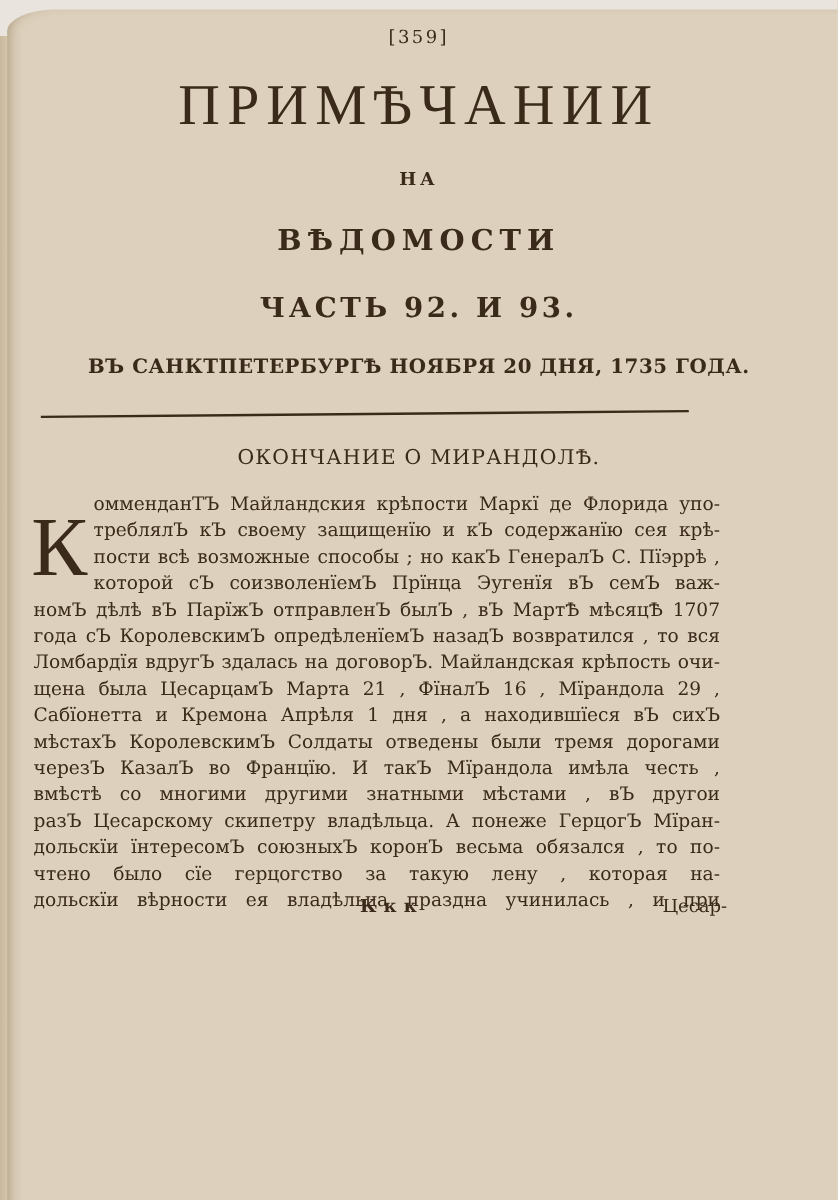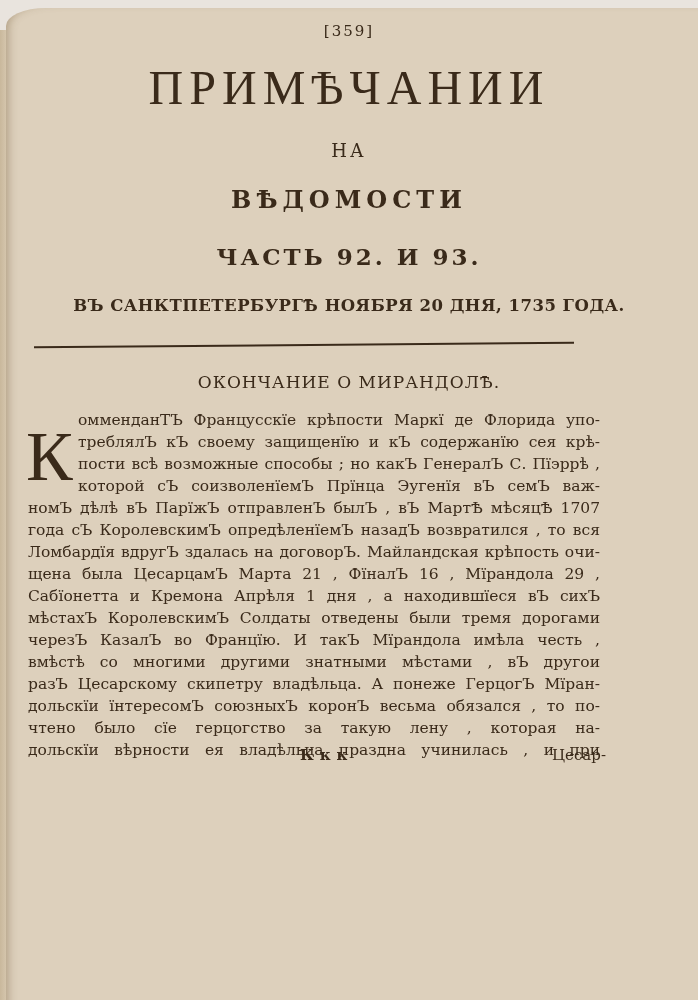--- a/index.html
+++ b/index.html
@@ -15,21 +15,21 @@
     box-shadow: inset 8px 0 10px -6px rgba(120,95,60,0.45);
   }
   .edge {
     position: absolute; left: 0; top: 30px; width: 8px; height: 970px;
     background: linear-gradient(to right, #c9b89c, #d8c9b1);
   }
   .ink { color: #3a2a1a; }
   .center { position: absolute; left: 0; width: 698px; text-align: center; }
   .pagenum { top: 22px; font-size: 15px; letter-spacing: 2px; }
   .title { top: 60px; font-size: 48px; letter-spacing: 6px; font-family: "Liberation Serif", serif; font-weight: normal; }
-  .na { top: 140px; font-size: 18px; font-weight: normal; letter-spacing: 3px; }
+  .na { top: 140px; font-size: 15px; font-weight: bold; letter-spacing: 3px; }
   .vedomosti { top: 185px; font-size: 24px; font-weight: bold; letter-spacing: 5px; }
   .chast { top: 243px; font-size: 23px; font-weight: bold; letter-spacing: 3px; }
   .date { top: 296px; font-size: 16.5px; font-weight: bold; letter-spacing: 0.5px; }
   .rule {
     position: absolute; left: 34px; top: 344px; width: 540px; height: 0;
     border-top: 2px solid #3a2a1a; transform: rotate(-0.5deg);
   }
   .heading { top: 372px; font-size: 17px; letter-spacing: 1px; }
   .dropcap {
     position: absolute; left: 26px; top: 422px; font-size: 70px; line-height: 70px;
@@ -53,21 +53,21 @@
 <div class="center ink na">НА</div>
 <div class="center ink vedomosti">ВѢДОМОСТИ</div>
 <div class="center ink chast">ЧАСТЬ 92. И 93.</div>
 <div class="center ink date">ВЪ САНКТПЕТЕРБУРГѢ НОЯБРЯ 20 ДНЯ, 1735 ГОДА.</div>
 <div class="rule"></div>
 <div class="center ink heading">ОКОНЧАНИЕ О МИРАНДОЛѢ.</div>
 
 <div class="dropcap ink">К</div>
 
 <div class="body-lines ink">
-  <div class="line" style="left:78px;top:0px;width:522px">омменданТЪ Францусскїе крѣпости Маркї де Флорида упо-</div>
+  <div class="line" style="left:78px;top:0px;width:522px">омменданТЪ Майландския крѣпости Маркї де Флорида упо-</div>
   <div class="line" style="left:78px;top:22px;width:522px">треблялЪ кЪ своему защищенїю и кЪ содержанїю сея крѣ-</div>
   <div class="line" style="left:78px;top:44px;width:522px">пости всѣ возможные способы ; но какЪ ГенералЪ С. Пїэррѣ ,</div>
   <div class="line" style="left:78px;top:66px;width:522px">которой сЪ соизволенїемЪ Прїнца Эугенїя вЪ семЪ важ-</div>
   <div class="line" style="left:28px;top:88px;width:572px">номЪ дѣлѣ вЪ ПарїжЪ отправленЪ былЪ , вЪ МартѢ мѣсяцѢ 1707</div>
   <div class="line" style="left:28px;top:110px;width:572px">года сЪ КоролевскимЪ опредѣленїемЪ назадЪ возвратился , то вся</div>
   <div class="line" style="left:28px;top:132px;width:572px">Ломбардїя вдругЪ здалась на договорЪ. Майландская крѣпость очи-</div>
   <div class="line" style="left:28px;top:154px;width:572px">щена была ЦесарцамЪ Марта 21 , ФїналЪ 16 , Мїрандола 29 ,</div>
   <div class="line" style="left:28px;top:176px;width:572px">Сабїонетта и Кремона Апрѣля 1 дня , а находившїеся вЪ сихЪ</div>
   <div class="line" style="left:28px;top:198px;width:572px">мѣстахЪ КоролевскимЪ Солдаты отведены были тремя дорогами</div>
   <div class="line" style="left:28px;top:220px;width:572px">черезЪ КазалЪ во Францїю. И такЪ Мїрандола имѣла честь ,</div>

